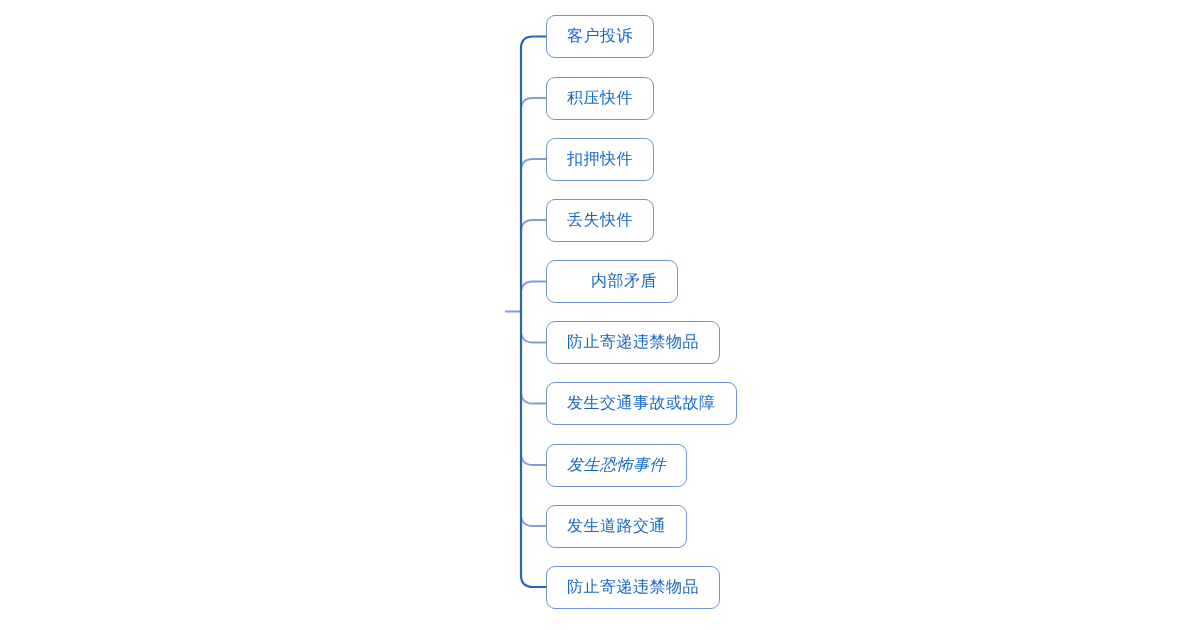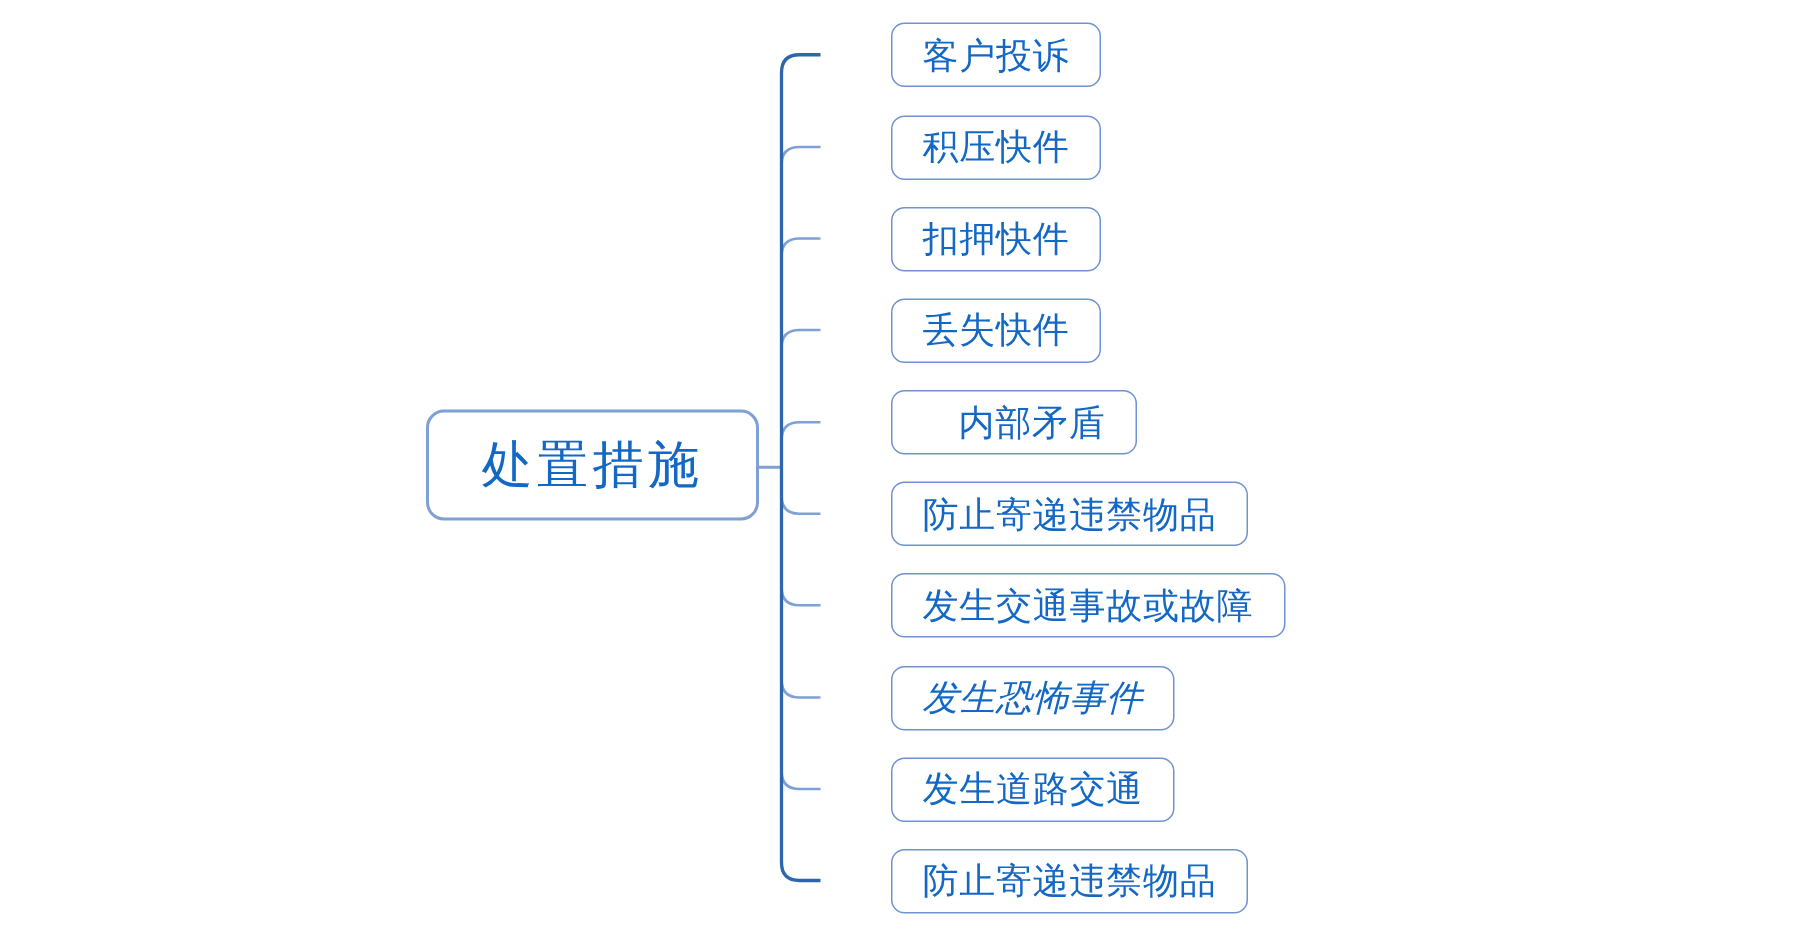--- a/index.html
+++ b/index.html
@@ -46,25 +46,24 @@
   }
   .child-node {
     position: absolute;
     left: 546px;
     height: 43px;
     background: var(--background);
     border: 1.5px solid var(--box-border);
     border-radius: 9px;
     display: flex; align-items: center;
     padding: 0 20px;
-    font-size: 24px;
+    font-size: 16px;
     letter-spacing: 0.5px;
     color: var(--text);
     white-space: nowrap;
-    margin-left: 48px;
   }
   .children .child-node:nth-child(1)  { top: 15px; }
   .children .child-node:nth-child(2)  { top: 76.5px; }
   .children .child-node:nth-child(3)  { top: 137.5px; }
   .children .child-node:nth-child(4)  { top: 198.5px; }
   .children .child-node:nth-child(5)  { top: 260px; padding-left: 44px; }
   .children .child-node:nth-child(6)  { top: 321px; }
   .children .child-node:nth-child(7)  { top: 382px; justify-content: flex-end; }
   .children .child-node:nth-child(8)  { top: 443.5px; font-style: italic; }
   .children .child-node:nth-child(9)  { top: 504.5px; }
@@ -85,23 +84,20 @@
     <path class="branch-path" d="M 547 281.5 L 533 281.5 Q 521 281.5 521 293.5"></path>
 
     <path class="branch-path" d="M 547 342.5 L 533 342.5 Q 521 342.5 521 330.5"></path>
     <path class="branch-path" d="M 547 403.5 L 533 403.5 Q 521 403.5 521 391.5"></path>
     <path class="branch-path" d="M 547 465 L 533 465 Q 521 465 521 453"></path>
     <path class="branch-path" d="M 547 526 L 533 526 Q 521 526 521 514"></path>
 
     <path class="trunk-path" d="M 547 36.5 L 533 36.5 Q 521 36.5 521 48.5 L 521 575 Q 521 587 533 587 L 547 587"></path>
   </svg>
 
-  <div class="root-node">
-    <span>处置措施</span>
-  </div>
 
   <div class="children">
     <div class="child-node">
       <span>客户投诉</span>
     </div>
     <div class="child-node">
       <span>积压快件</span>
     </div>
     <div class="child-node">
       <span>扣押快件</span>

